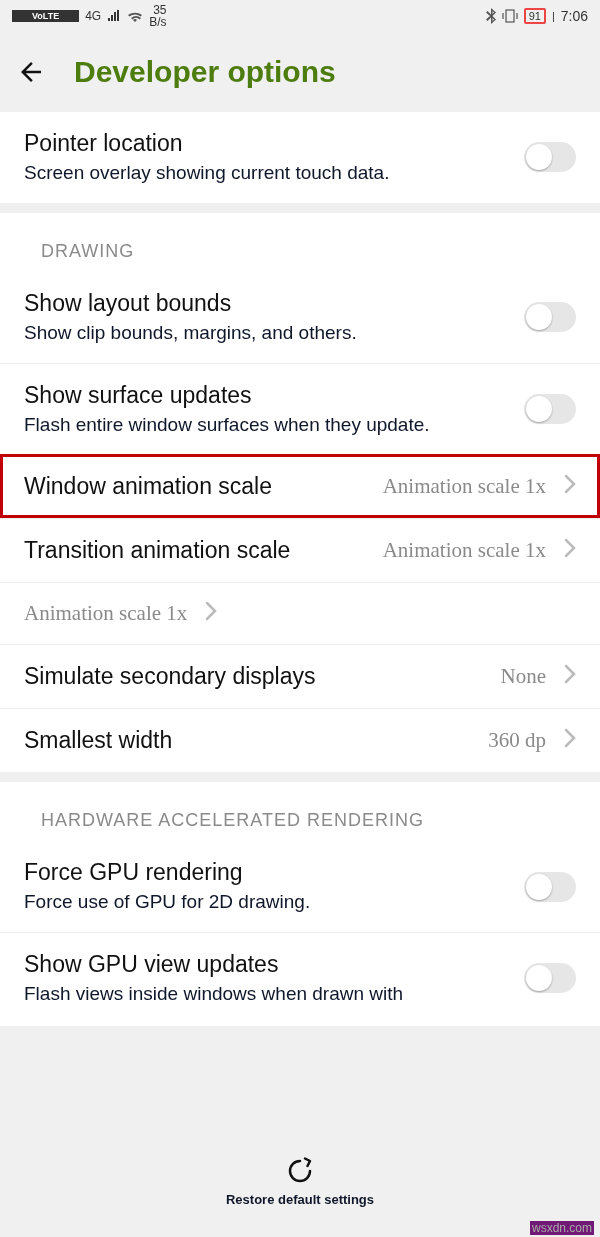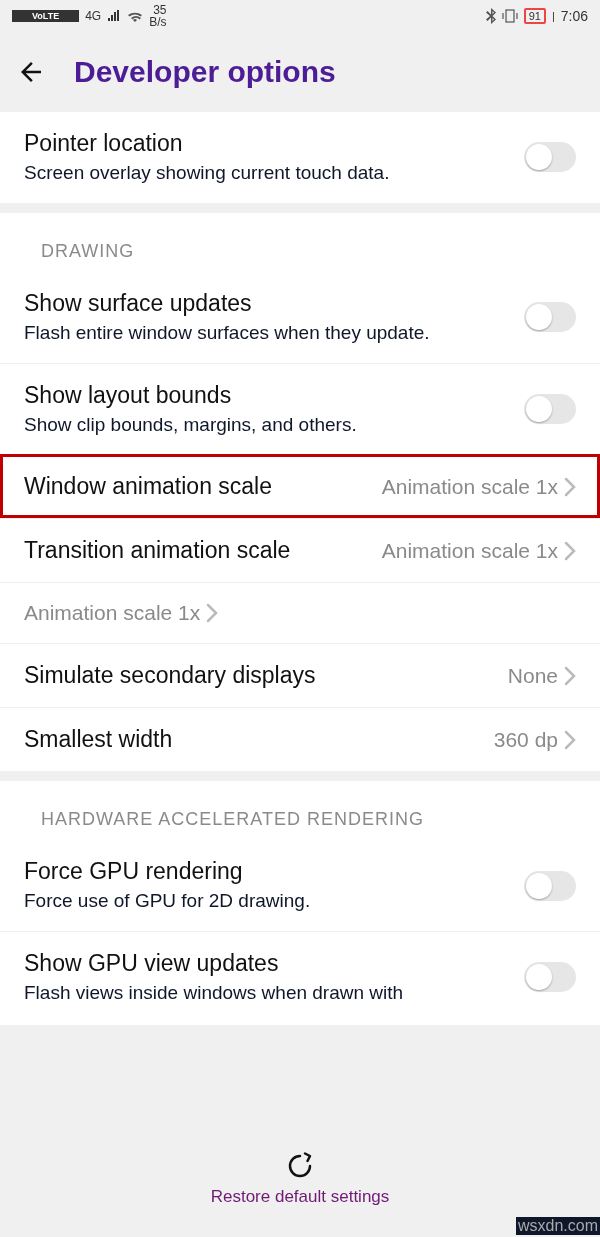--- a/index.html
+++ b/index.html
@@ -41,21 +41,21 @@
     height: 80px;
     display: flex;
     align-items: center;
     padding: 0 16px;
     gap: 28px;
     background: #f0f0f0;
   }
   .header-title {
     font-size: 30px;
     font-weight: 700;
-    color: #4c1d95;
+    color: #4d7c0f;
   }
   .section {
     background: #fff;
   }
   .section-header {
     color: #8a8a8a;
     font-size: 18px;
     letter-spacing: 1px;
     padding: 28px 24px 10px 41px;
   }
@@ -80,22 +80,23 @@
     margin-top: 4px;
     line-height: 1.25;
   }
   .row-value {
     font-size: 21px;
     color: #8a8a8a;
     white-space: nowrap;
   }
   .row-right {
     display: flex;
-    align-items: center;
-    gap: 6px;
+    align-items: flex-start;
+    gap: 18px;
+    font-family: Liberation Serif, serif;
   }
   .switch {
     width: 52px;
     height: 30px;
     background: #e6e6e6;
     border-radius: 15px;
     position: relative;
     flex-shrink: 0;
   }
   .switch::after {
@@ -116,32 +117,32 @@
   }
   .bottom-bar {
     position: absolute;
     bottom: 22px;
     left: 0; right: 0;
     background: #f0f0f0;
     text-align: center;
     padding: 10px 0 8px 0;
   }
   .bottom-label {
-    font-size: 17px;
-    font-weight: 400;
-    color: #701a75;
+    font-size: 13px;
+    font-weight: 700;
+    color: #0f172a;
     margin-top: 2px;
   }
   .watermark {
     position: absolute;
     bottom: 2px;
-    right: 0;
-    font-size: 16px;
+    right: 6px;
+    font-size: 12px;
     color: #aaa;
-    background: #0f172a;
+    background: #701a75;
     padding: 0 2px;
   }
   svg { display: block; }
 </style>
 </head>
 <body>
 
 <div class="status-bar">
   <div class="status-left">
     <span class="volte-badge">VoLTE</span>
@@ -198,30 +199,30 @@
   </div>
 </div>
 
 <div class="gap"></div>
 
 <div class="section">
   <div class="section-header">DRAWING</div>
 
   <div class="row">
     <div class="row-text">
+      <div class="row-title">Show layout bounds</div>
+      <div class="row-desc">Show clip bounds, margins, and others.</div>
+    </div>
+    <div class="switch"></div>
+  </div>
+
+  <div class="row">
+    <div class="row-text">
       <div class="row-title">Show surface updates</div>
       <div class="row-desc">Flash entire window surfaces when they update.</div>
-    </div>
-    <div class="switch"></div>
-  </div>
-
-  <div class="row">
-    <div class="row-text">
-      <div class="row-title">Show layout bounds</div>
-      <div class="row-desc">Show clip bounds, margins, and others.</div>
     </div>
     <div class="switch"></div>
   </div>
 
   <div class="row highlight">
     <div class="row-text">
       <div class="row-title">Window animation scale</div>
     </div>
     <div class="row-right">
       <span class="row-value">Animation scale 1x</span>

